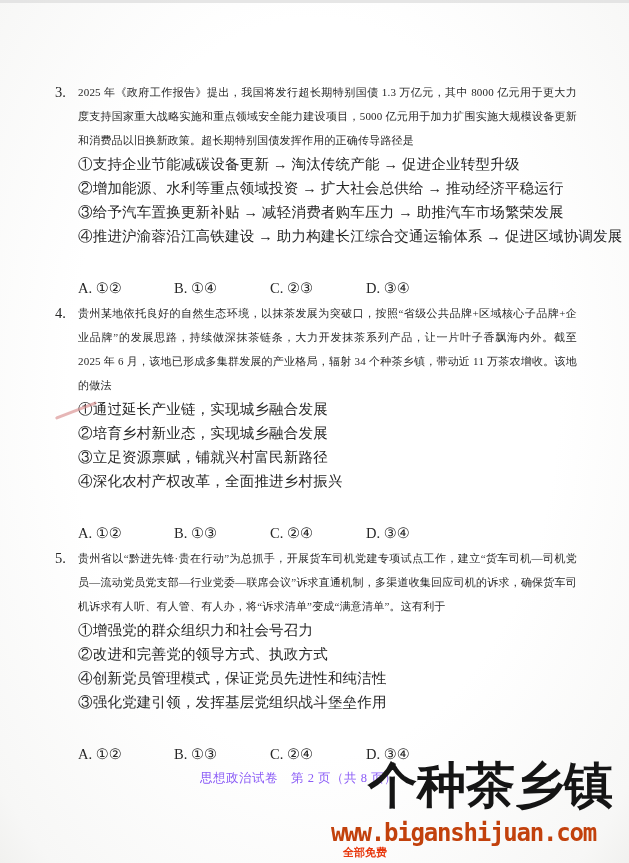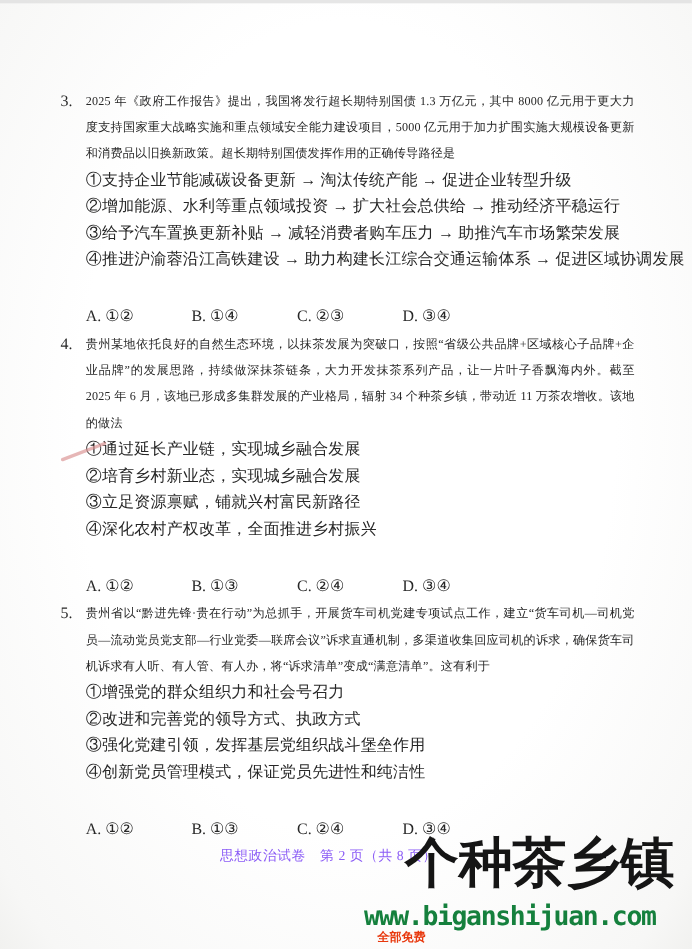--- a/index.html
+++ b/index.html
@@ -80,21 +80,21 @@
     color: #e8380d;
     white-space: nowrap;
     margin-top: 40px;
   }
   .wm-url {
     position: absolute; left: 1px; top: 61px;
     font-family: "DejaVu Sans Mono", "Liberation Mono", monospace;
     font-weight: 700;
     font-size: 24px; line-height: 30px;
     letter-spacing: -1.2px;
-    color: #15803d;
+    color: #c2410c;
     white-space: nowrap;
   }
 </style>
 </head>
 <body>
 
 <div class="top-edge"></div>
 
 <div class="page">
 
@@ -137,22 +137,22 @@
   </div>
 
   <div class="question">
     <div class="q-head">
       <span class="q-num">5.</span>
       <span class="q-stem">贵州省以“黔进先锋·贵在行动”为总抓手，开展货车司机党建专项试点工作，建立“货车司机—司机党员—流动党员党支部—行业党委—联席会议”诉求直通机制，多渠道收集回应司机的诉求，确保货车司机诉求有人听、有人管、有人办，将“诉求清单”变成“满意清单”。这有利于</span>
     </div>
     <div class="q-body">
       <div class="option-line">①增强党的群众组织力和社会号召力</div>
       <div class="option-line">②改进和完善党的领导方式、执政方式</div>
+      <div class="option-line">④创新党员管理模式，保证党员先进性和纯洁性</div>
       <div class="option-line">③强化党建引领，发挥基层党组织战斗堡垒作用</div>
-      <div class="option-line">④创新党员管理模式，保证党员先进性和纯洁性</div>
       <div class="choices">
         <span class="choice">A. ①②</span>
         <span class="choice">B. ①③</span>
         <span class="choice">C. ②④</span>
         <span class="choice">D. ③④</span>
       </div>
     </div>
   </div>
 
   <div class="footer">思想政治试卷　第 2 页（共 8 页）</div>

